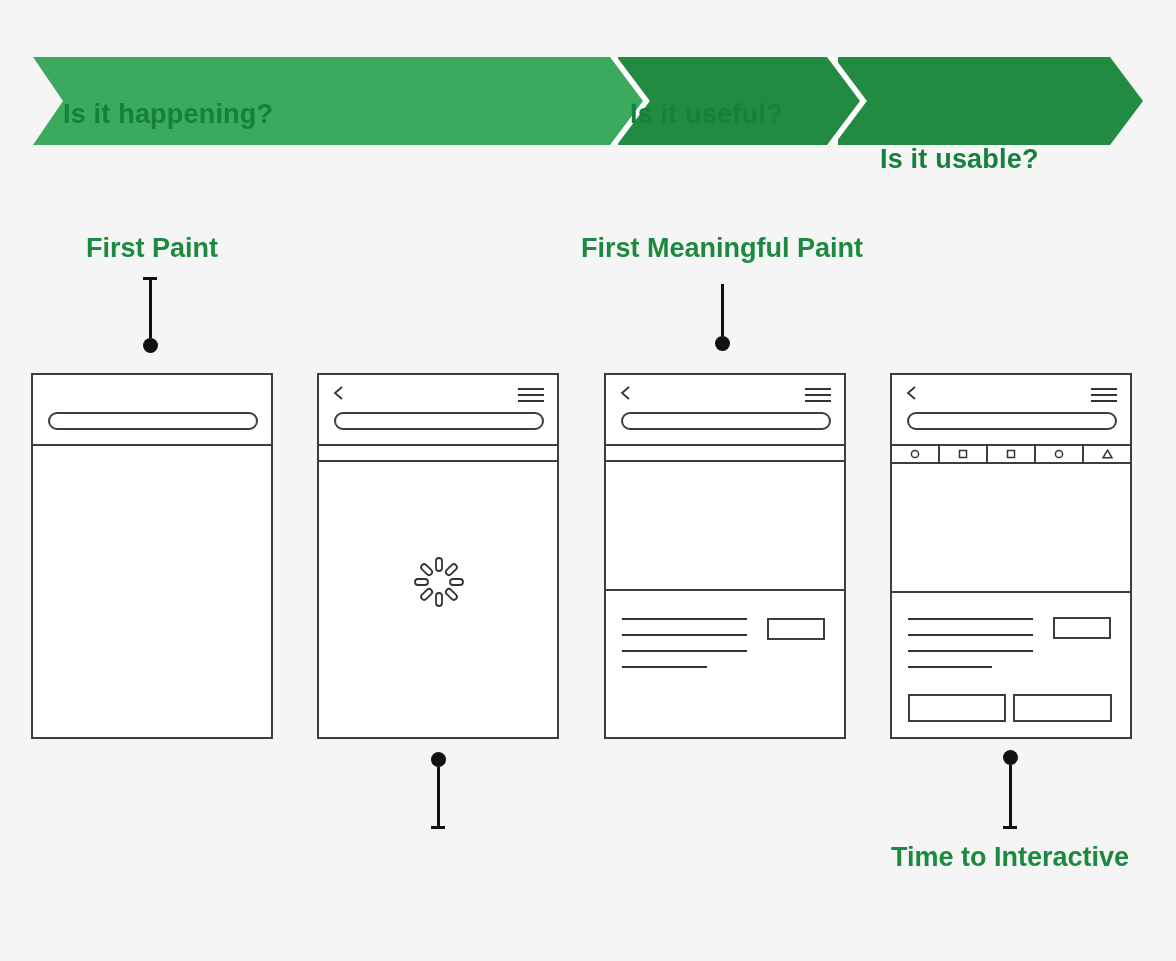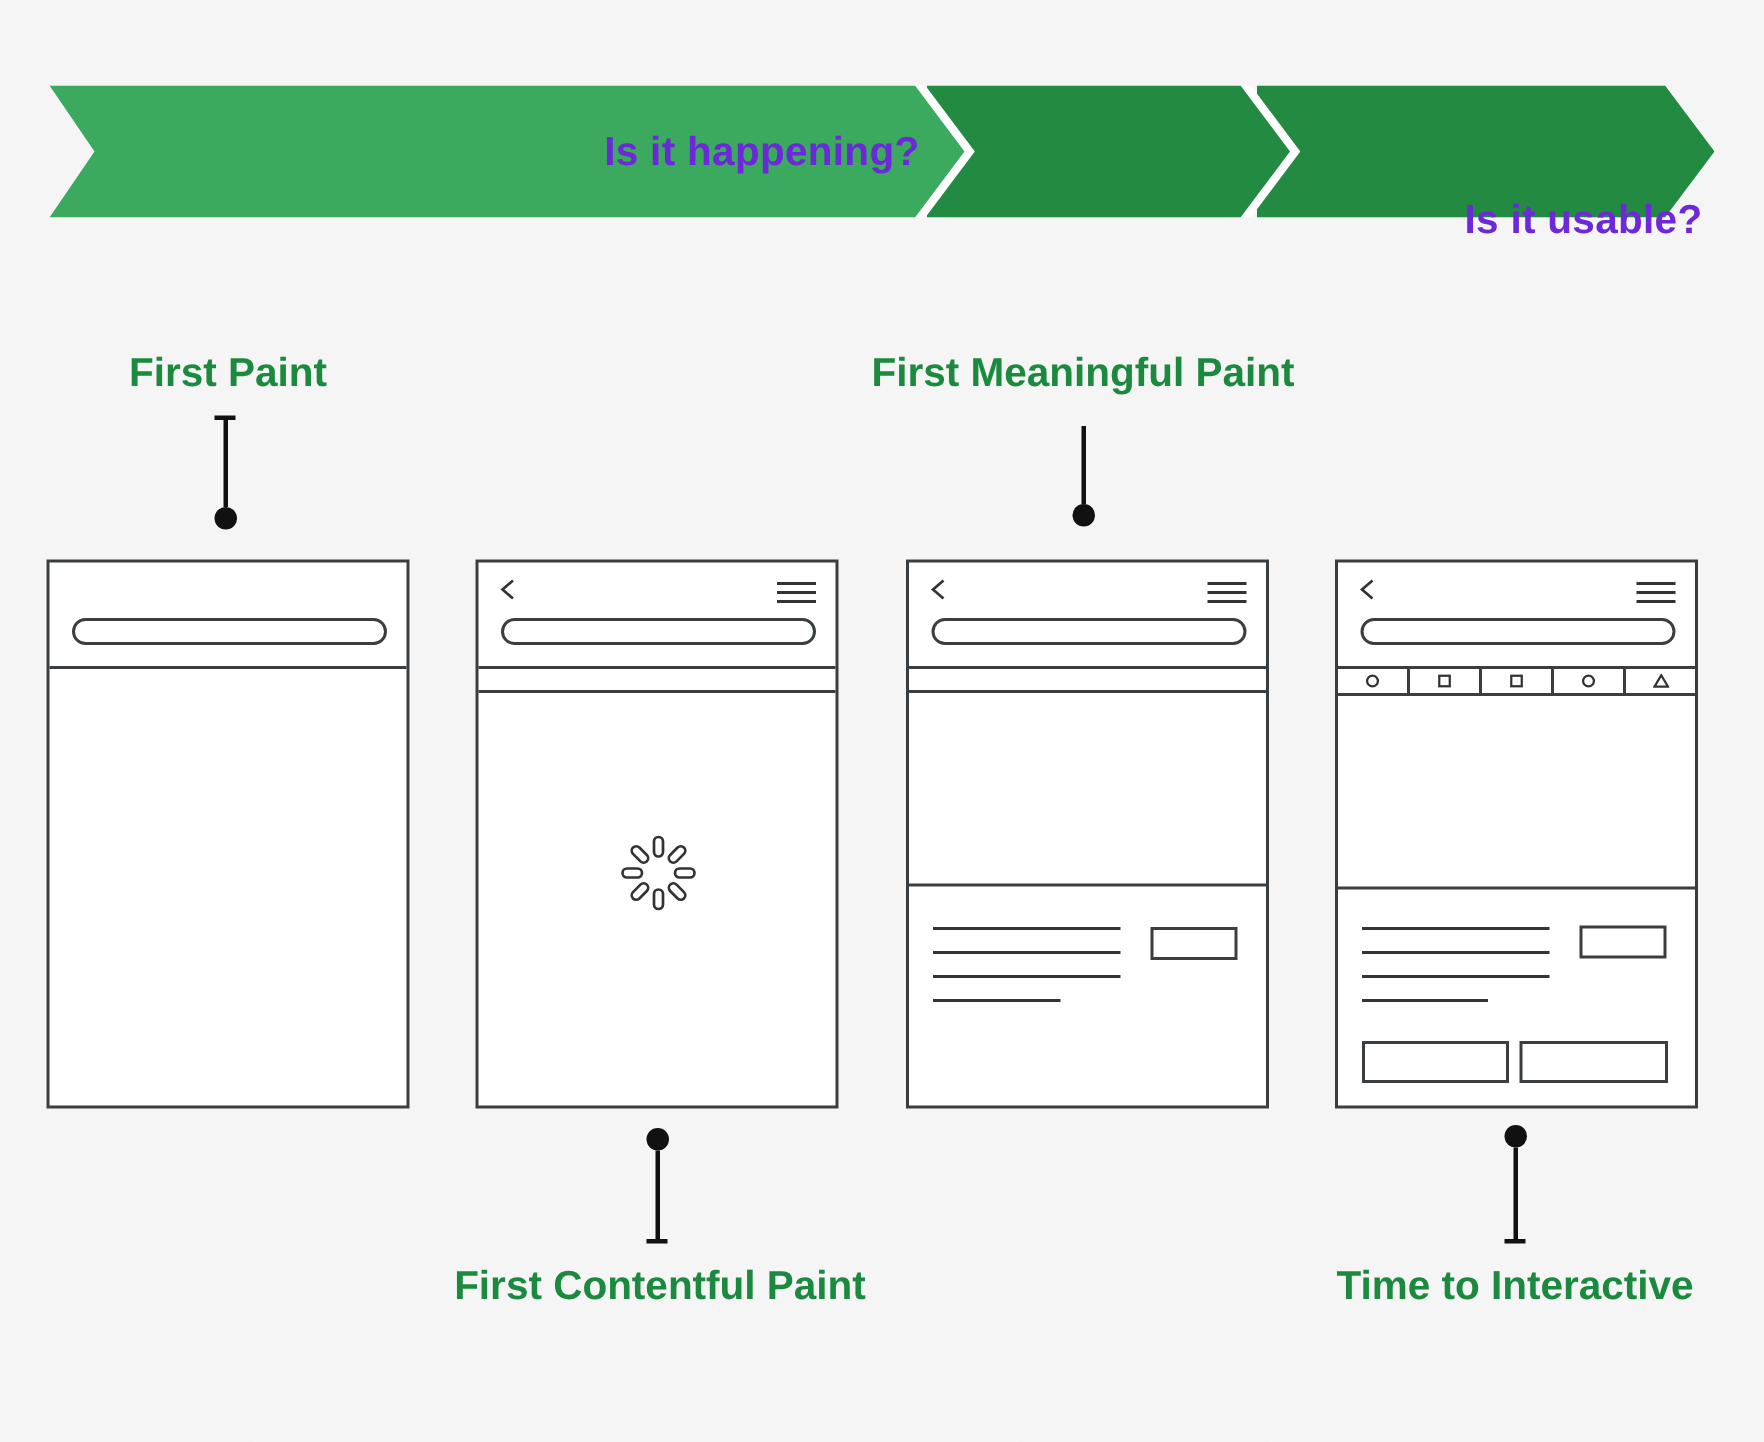--- a/index.html
+++ b/index.html
@@ -6,22 +6,22 @@
   .canvas{
     position:relative;
     width:1176px;height:961px;
     background:#f5f5f5;
     font-family:"Liberation Sans", sans-serif;
     overflow:hidden;
   }
   
   .banner-svg{position:absolute;left:0;top:0;}
   .banner-label{
-    position:absolute;top:57px;height:88px;line-height:88px;
-    text-align:right;color:#6d28d9;font-size:27px;font-weight:600;
+    position:absolute;top:70px;height:88px;line-height:88px;
+    text-align:left;color:#15803d;font-size:27px;font-weight:600;
     letter-spacing:.2px;
   }
   .bl1{left:63px;width:550px;}
   .bl2{left:630px;width:235px;}
   .bl3{left:880px;width:255px;margin-top:45px;}
   
   .metric-label{
     position:absolute;text-align:center;font-size:27px;font-weight:700;
     color:#1b8a3e;width:340px;
   }
@@ -74,25 +74,25 @@
       </defs>
     <g clip-path="url(#bannerClip)">
       <polygon points="838,57 1110,57 1143,101 1110,145 838,145" fill="#238b41"></polygon>
       <polyline points="827,57 860,101 827,145" fill="none" stroke="#ffffff" stroke-width="11"></polyline>
       <polygon points="618,57 827,57 860,101 827,145 618,145" fill="#238b41"></polygon>
       <polyline points="610,57 643,101 610,145" fill="none" stroke="#ffffff" stroke-width="11"></polyline>
       <polygon points="33,57 610,57 643,101 610,145 33,145 63,101" fill="#3ba95e"></polygon>
     </g>
   </svg>
   <div class="banner-label bl1">Is it happening?</div>
+  <div class="banner-label bl2">Is it useful?</div>
   <div class="banner-label bl3">Is it usable?</div>
 
   <div class="metric-label ml-fp">First Paint</div>
   <div class="metric-label ml-fmp">First Meaningful Paint</div>
-  <div class="metric-label ml-fcp">First Contentful Paint</div>
   <div class="metric-label ml-tti">Time to Interactive</div>
 
   <div class="pin pin-fp">
     <span class="cap"></span>
     <span class="line"></span>
     <span class="dot"></span>
   </div>
   <div class="pin pin-fmp">
     <span class="line"></span>
     <span class="dot"></span>

